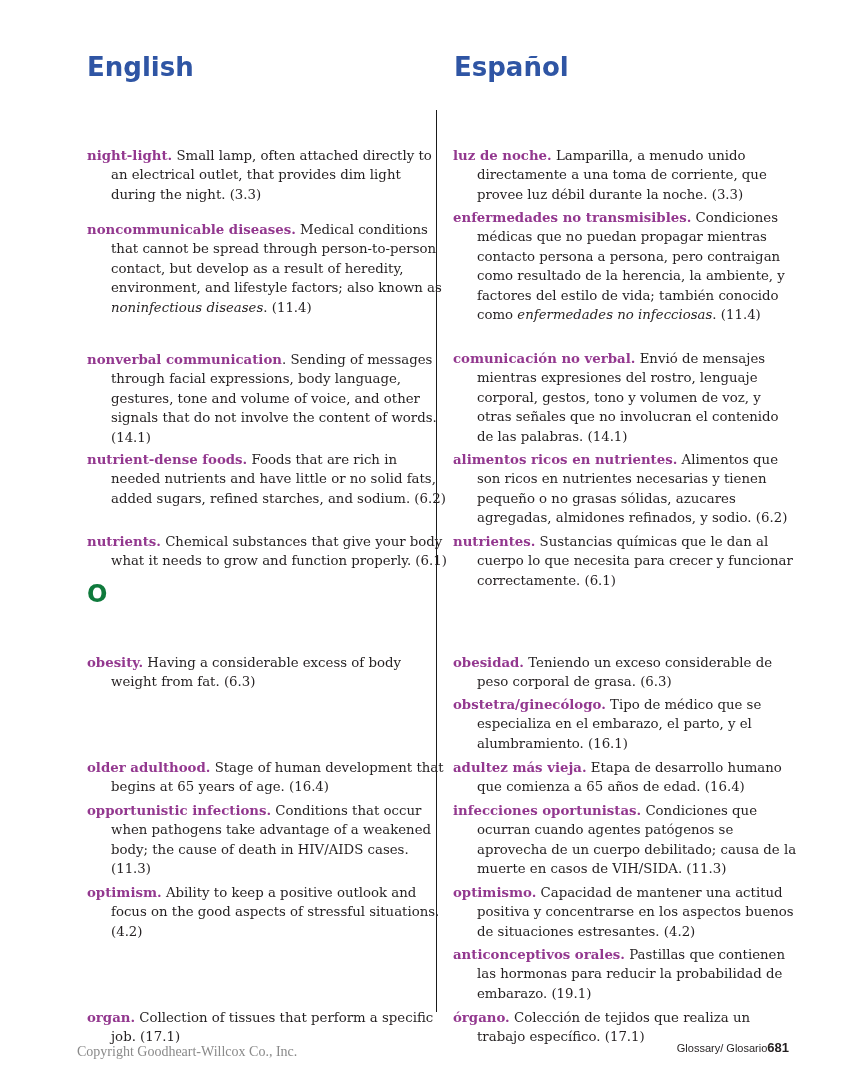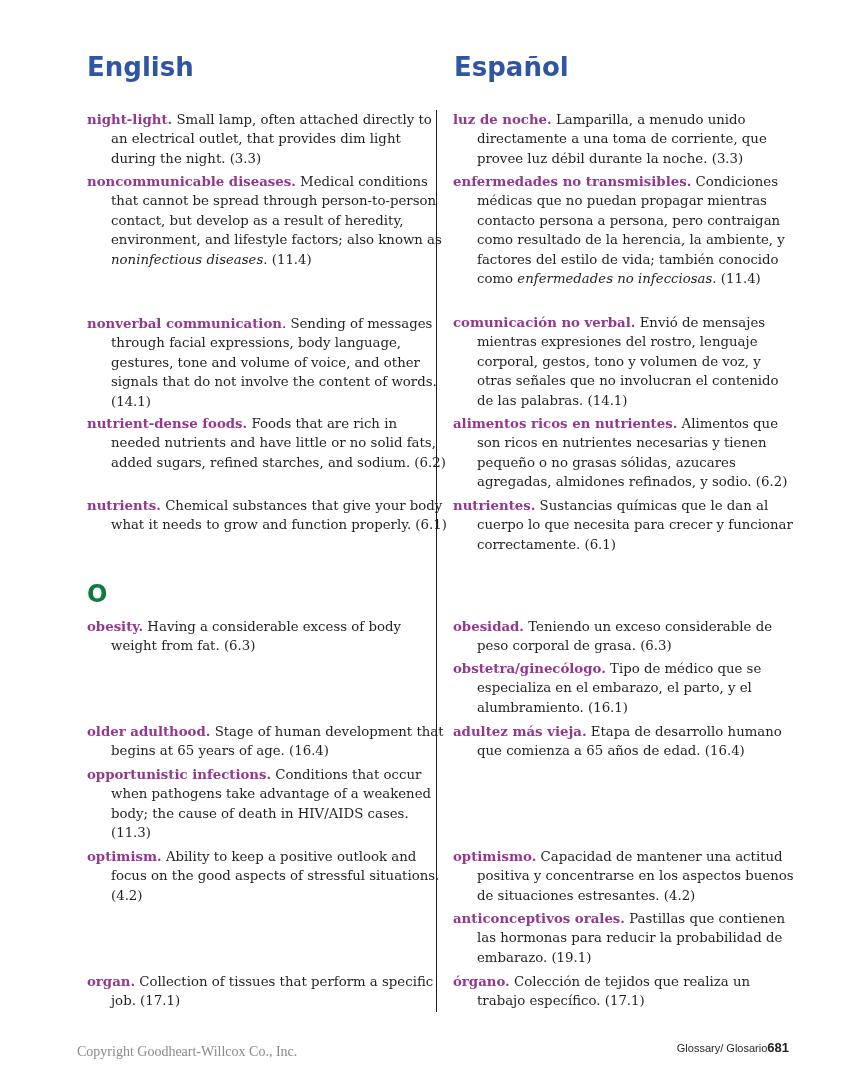--- a/index.html
+++ b/index.html
@@ -18,20 +18,21 @@
       position: absolute; left: 436px; top: 110px; width: 1px; height: 902px;
       background: #1a1a1a;
     }
 
     .entry {
       position: absolute; width: 338px;
       font-family: "DejaVu Serif", "Liberation Serif", serif;
       font-size: 13.3px; line-height: 19.4px; color: #231f20;
       padding-left: 24px; text-indent: -24px; box-sizing: border-box;
       width: 362px;
+      margin-top: 36px;
     }
     .col-en { left: 87px; }
     .col-es { left: 453px; width: 345px; }
 
     .term {
       font-weight: bold; color: #93388f;
       font-family: "DejaVu Serif", "Liberation Serif", serif;
     }
 
     .section-letter {
@@ -57,21 +58,21 @@
 <div class="page">
 
   <div class="col-title" id="title-en">English</div>
   <div class="col-title" id="title-es">Español</div>
 
   <div class="divider"></div>
 
   <div class="entry col-en" style="top:110px">
     <span class="term">night-light.</span><span class="def"> Small lamp, often attached directly to an electrical outlet, that provides dim light during the night. (3.3)</span>
   </div>
-  <div class="entry col-en" style="top:172px">
+  <div class="entry col-en" style="top:184px">
     <span class="term">noncommunicable diseases.</span><span class="def"> Medical conditions that cannot be spread through person-to-person contact, but develop as a result of heredity, environment, and lifestyle factors; also known as </span><i>noninfectious diseases</i><span>. (11.4)</span>
   </div>
   <div class="entry col-en" style="top:314px">
     <span class="term">nonverbal communication</span><span class="def">. Sending of messages through facial expressions, body language, gestures, tone and volume of voice, and other signals that do not involve the content of words. (14.1)</span>
   </div>
   <div class="entry col-en" style="top:414px">
     <span class="term">nutrient-dense foods.</span><span class="def"> Foods that are rich in needed nutrients and have little or no solid fats, added sugars, refined starches, and sodium. (6.2)</span>
   </div>
   <div class="entry col-en" style="top:496px">
     <span class="term">nutrients.</span><span class="def"> Chemical substances that give your body what it needs to grow and function properly. (6.1)</span>
@@ -112,20 +113,23 @@
   </div>
   <div class="entry col-es" style="top:617px">
     <span class="term">obesidad.</span><span class="def"> Teniendo un exceso considerable de peso corporal de grasa. (6.3)</span>
   </div>
   <div class="entry col-es" style="top:659px">
     <span class="term">obstetra/ginecólogo.</span><span class="def"> Tipo de médico que se especializa en el embarazo, el parto, y el alumbramiento. (16.1)</span>
   </div>
   <div class="entry col-es" style="top:722px">
     <span class="term">adultez más vieja.</span><span class="def"> Etapa de desarrollo humano que comienza a 65 años de edad. (16.4)</span>
   </div>
+  <div class="entry col-es" style="top:765px">
+    <span class="term">infecciones oportunistas.</span><span class="def"> Condiciones que ocurran cuando agentes patógenos se aprovecha de un cuerpo debilitado; causa de la muerte en casos de VIH/SIDA. (11.3)</span>
+  </div>
   <div class="entry col-es" style="top:847px">
     <span class="term">optimismo.</span><span class="def"> Capacidad de mantener una actitud positiva y concentrarse en los aspectos buenos de situaciones estresantes. (4.2)</span>
   </div>
   <div class="entry col-es" style="top:909px">
     <span class="term">anticonceptivos orales.</span><span class="def"> Pastillas que contienen las hormonas para reducir la probabilidad de embarazo. (19.1)</span>
   </div>
   <div class="entry col-es" style="top:972px">
     <span class="term">órgano.</span><span class="def"> Colección de tejidos que realiza un trabajo específico. (17.1)</span>
   </div>
 

